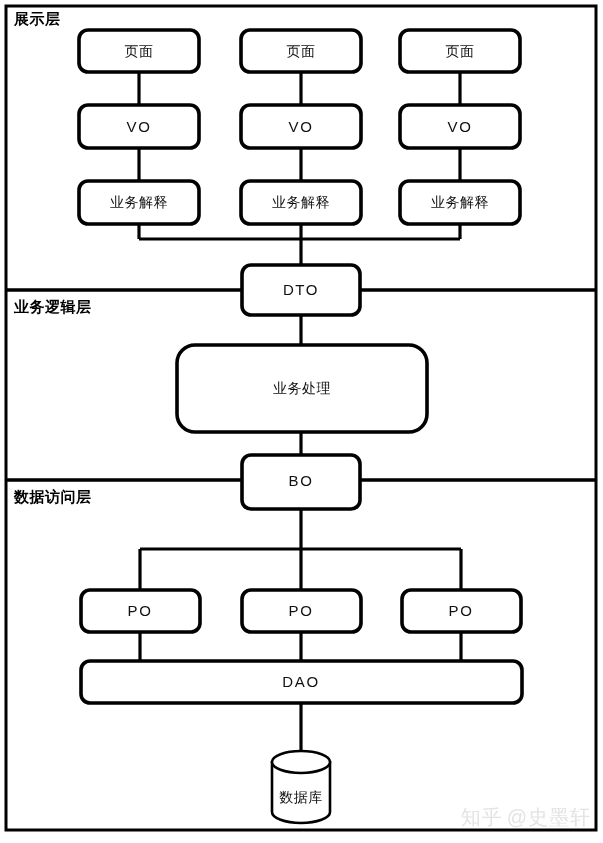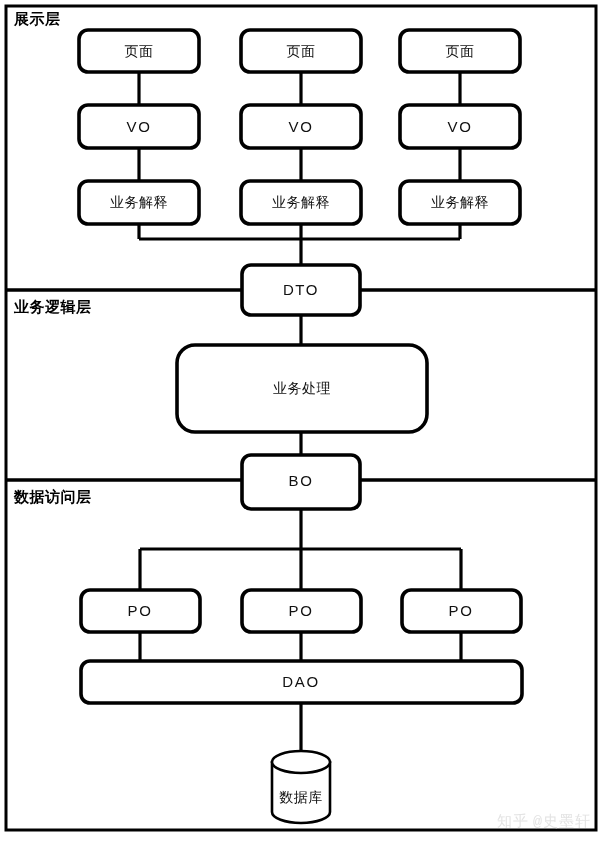--- a/index.html
+++ b/index.html
@@ -68,22 +68,22 @@
     dominant-baseline: middle;
     letter-spacing: 0.5px;
   }
   .db-label {
     font-size: 13px;
   }
   .watermark {
     position: absolute;
     right: 12px;
     bottom: 12px;
-    font-family: Liberation Mono, monospace;
-    font-size: 15px;
+    font-family: Liberation Sans, sans-serif;
+    font-size: 20px;
     color: #e3e3e3;
     letter-spacing: 1px;
     white-space: nowrap;
     user-select: none;
   }
   .watermark .wm-brand { margin-right: 4px; }
 </style>
 </head>
 <body>
 

